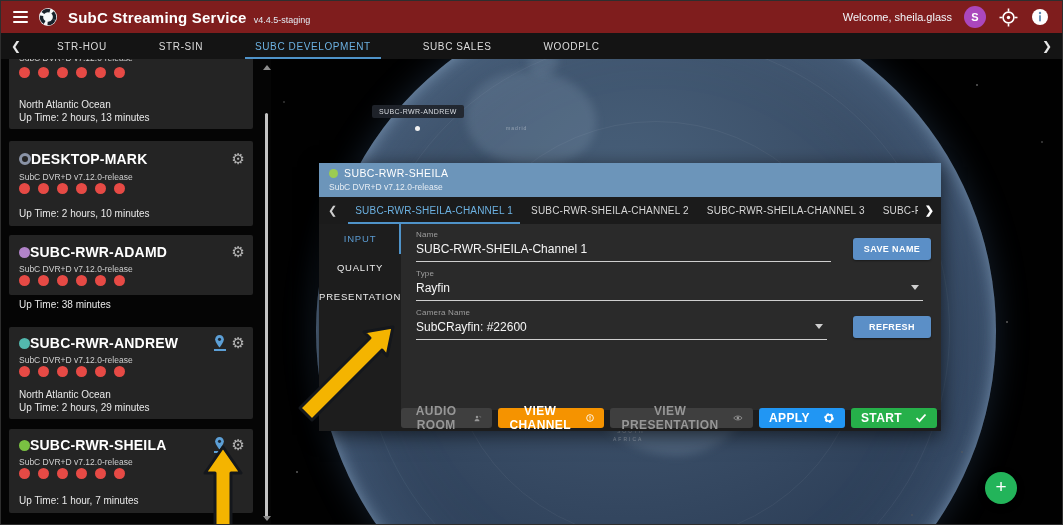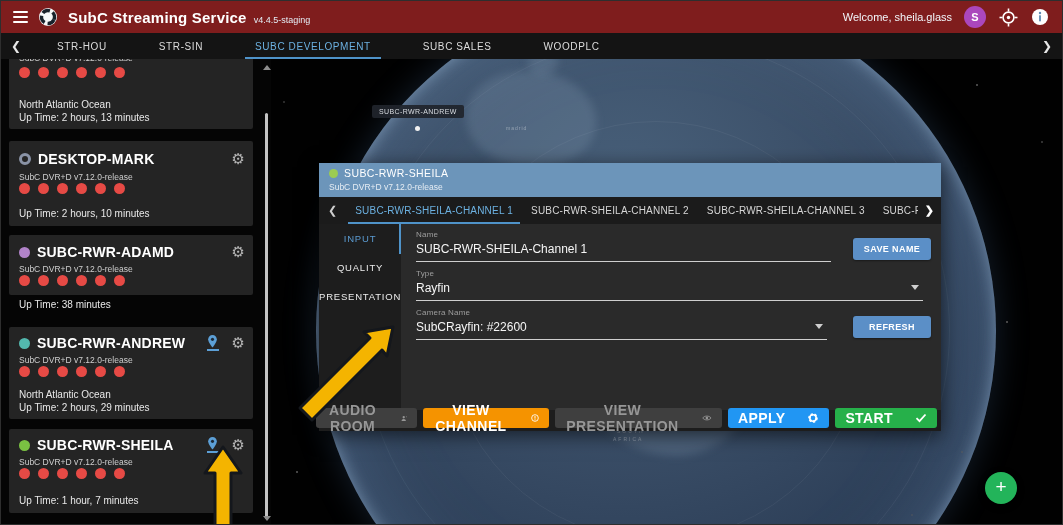--- a/index.html
+++ b/index.html
@@ -25,21 +25,21 @@
   .strip-chevron{color:#e8e8e8;font-size:12px;padding:0 10px;cursor:pointer;}
   .strip-chevron.right{margin-left:auto;}
   .env-tab{font-size:10px;letter-spacing:.6px;padding:0 26px;height:26px;display:flex;align-items:center;
            position:relative;cursor:pointer;white-space:nowrap;}
   .env-tab.active{color:#6cb1e1;}
   .env-tab.active::after{content:"";position:absolute;left:16px;right:16px;bottom:0;height:2px;background:#4f93c9;}
 
   
   .sidebar{position:absolute;top:58px;left:0;width:270px;bottom:0;background:#050505;overflow:hidden;z-index:20;}
   .card{position:absolute;left:8px;width:244px;background:#242424;border-radius:2px;box-sizing:border-box;padding:0 28px;}
-  .card-title-row{display:flex;align-items:center;gap:7px;position:absolute;left:10px;right:8px;}
+  .card-title-row{display:flex;align-items:center;position:absolute;left:10px;right:8px;}
   .status-dot{width:11px;height:11px;border-radius:50%;flex:none;}
   .st-hollow{background:transparent;border:3px solid #8a93a6;width:6px;height:6px;}
   .st-purple{background:#b183c9;}
   .st-teal{background:#53b8ae;}
   .st-green{background:#7ac142;}
   .card-name{color:#fff;font-size:14px;font-weight:bold;letter-spacing:.2px;white-space:nowrap;flex:1;}
   .card-version{position:absolute;left:10px;color:#cfcfcf;font-size:8.5px;}
   .dots{position:absolute;left:10px;display:flex;gap:8px;}
   .dot{width:11px;height:11px;border-radius:50%;background:#e64a45;}
   .card-line{position:absolute;left:10px;color:#e8e8e8;font-size:10px;}
@@ -93,22 +93,22 @@
   .f-value{color:#f5f5f5;font-size:12px;margin-top:3px;white-space:nowrap;}
   .f-underline{height:1px;background:#cfcfcf;margin-top:5px;}
   .f-row{position:relative;margin-bottom:7px;}
   .caret{position:absolute;width:0;height:0;border-left:4px solid transparent;border-right:4px solid transparent;
          border-top:5px solid #cfcfcf;}
   .mini-btn{position:absolute;right:0;width:78px;height:22px;background:#5b8fc7;border:none;border-radius:3px;
             color:#fff;font-size:9px;font-weight:bold;letter-spacing:.4px;font-family:inherit;cursor:pointer;
             box-shadow:0 1px 2px rgba(0,0,0,.4);}
   .modal-footer{position:absolute;left:82px;right:0;bottom:0;height:26px;}
   .footer-btns{position:absolute;right:4px;bottom:3px;display:flex;gap:6px;}
-  .fbtn{height:20px;border:none;border-radius:3px;font-family:inherit;font-size:14px;font-weight:bold;
-        letter-spacing:.4px;display:flex;align-items:center;gap:22px;padding:0 10px;cursor:pointer;}
+  .fbtn{height:20px;border:none;border-radius:3px;font-family:inherit;font-size:12px;font-weight:bold;
+        letter-spacing:.4px;display:flex;align-items:center;gap:13px;padding:0 10px;cursor:pointer;}
   .fbtn.disabled{background:#3f3f3f;color:#979797;}
   .fbtn.orange{background:#f59300;color:#fff;}
   .fbtn.blue{background:#2196f3;color:#fff;}
   .fbtn.green{background:#26b04a;color:#fff;}
 
   
   .fab{position:absolute;left:984px;top:471px;width:32px;height:32px;border-radius:50%;background:#23b45a;
        color:#fff;font-size:19px;line-height:30px;text-align:center;z-index:35;cursor:pointer;
        box-shadow:0 2px 6px rgba(0,0,0,.5);}
   .arrows{position:absolute;inset:0;z-index:40;pointer-events:none;}

